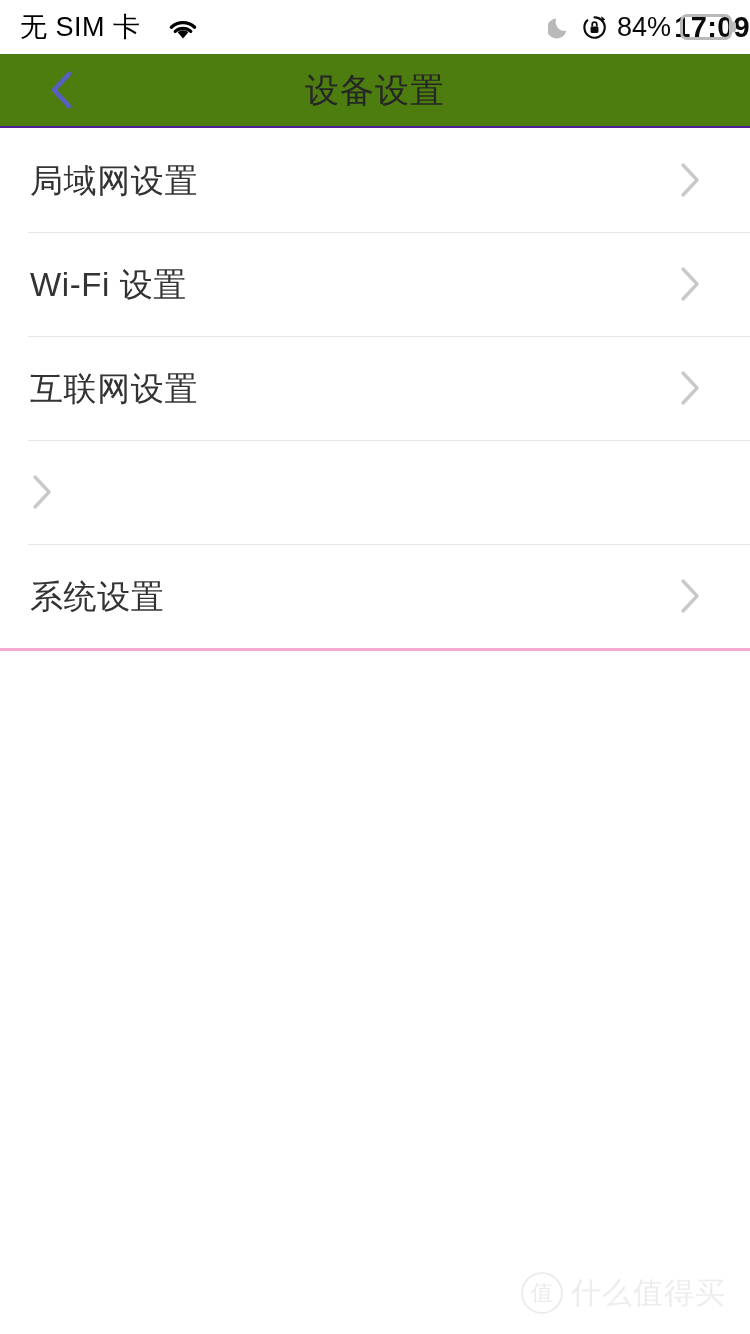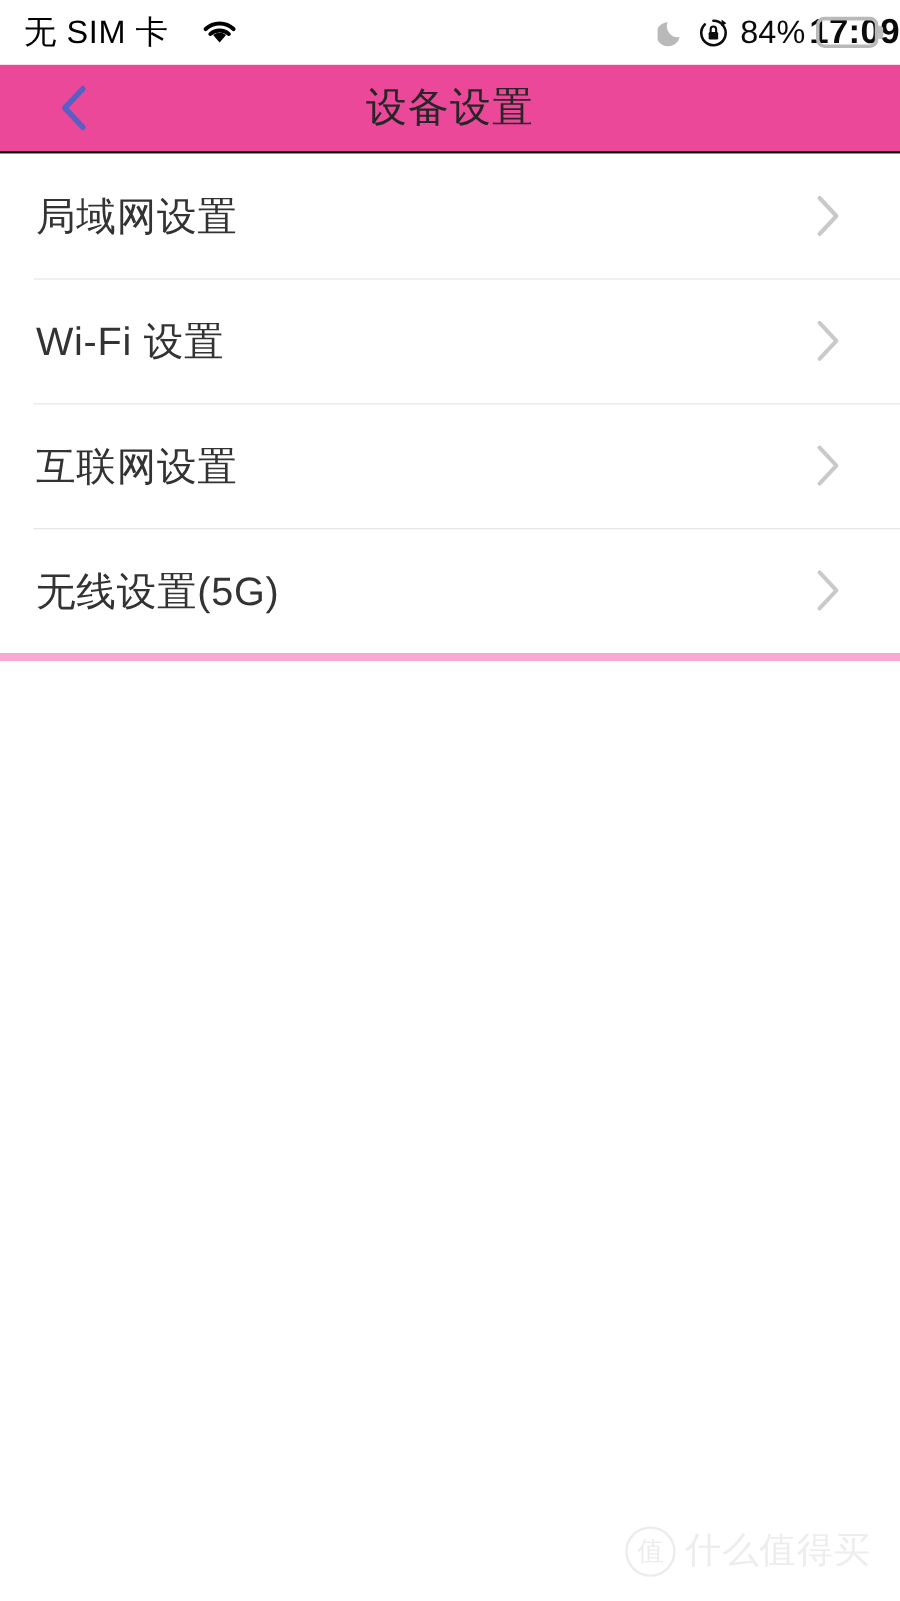--- a/index.html
+++ b/index.html
@@ -22,21 +22,21 @@
     width: 100%;
     position: relative;
     display: flex;
     align-items: center;
     box-sizing: border-box;
     padding: 0 18px 0 20px;
     color: #000000;
   }
   .status-left {
     display: flex;
-    align-items: flex-start;
+    align-items: flex-end;
     gap: 24px;
   }
   .carrier-text {
     font-size: 27px;
     letter-spacing: 0.5px;
     color: #000;
     line-height: 1;
     white-space: nowrap;
   }
   .wifi-icon {
@@ -109,22 +109,22 @@
     background: #bdbdbd;
     border-radius: 0 3px 3px 0;
   }
 
   
   .nav-bar {
     position: relative;
     height: 72px;
     display: flex;
     align-items: center;
-    border-bottom: 2px solid #000000;
-    background: #ec4899;
+    border-bottom: 2px solid #4c1d95;
+    background: #4d7c0f;
   }
   .back-button {
     position: absolute;
     left: 24px;
     top: 0;
     bottom: 0;
     width: 76px;
     display: flex;
     align-items: center;
     justify-content: center;
@@ -139,21 +139,21 @@
     text-align: center;
     font-size: 34px;
     color: #262626;
     letter-spacing: 1px;
     line-height: 1;
   }
 
   
   .settings-list {
     background: #ffffff;
-    border-bottom: 7px solid #f9a8d4;
+    border-bottom: 3px solid #f9a8d4;
   }
   .list-row {
     position: relative;
     height: 104px;
     display: flex;
     align-items: center;
     padding: 0 26px 0 30px;
     box-sizing: border-box;
     background: #ffffff;
     cursor: pointer;
@@ -290,28 +290,35 @@
   <div class="list-row">
     <span class="row-label">互联网设置</span>
     <span class="row-chevron">
       <svg viewBox="0 0 24 40" width="24" height="40" aria-hidden="true">
         <path d="M5 5 L19 20 L5 35" stroke="#c9c9c9" stroke-width="3.4" fill="none" stroke-linecap="round" stroke-linejoin="round"></path>
       </svg>
     </span>
   </div>
 
   <div class="list-row">
-    <span class="row-label">无线设置(5G)</span>
-    <span class="row-chevron">
-      <svg viewBox="0 0 24 40" width="24" height="40" aria-hidden="true">
-        <path d="M5 5 L19 20 L5 35" stroke="#c9c9c9" stroke-width="3.4" fill="none" stroke-linecap="round" stroke-linejoin="round"></path>
-      </svg>
-    </span>
-  </div>
-
+    <span class="row-chevron">
+      <svg viewBox="0 0 24 40" width="24" height="40" aria-hidden="true">
+        <path d="M5 5 L19 20 L5 35" stroke="#c9c9c9" stroke-width="3.4" fill="none" stroke-linecap="round" stroke-linejoin="round"></path>
+      </svg>
+    </span>
+  </div>
+
+  <div class="list-row">
+    <span class="row-label">系统设置</span>
+    <span class="row-chevron">
+      <svg viewBox="0 0 24 40" width="24" height="40" aria-hidden="true">
+        <path d="M5 5 L19 20 L5 35" stroke="#c9c9c9" stroke-width="3.4" fill="none" stroke-linecap="round" stroke-linejoin="round"></path>
+      </svg>
+    </span>
+  </div>
 
 </div>
 
 <div class="content-area"></div>
 
 <div class="watermark">
   <span class="watermark-logo">值</span>
   <span class="watermark-text">什么值得买</span>
 </div>
 

